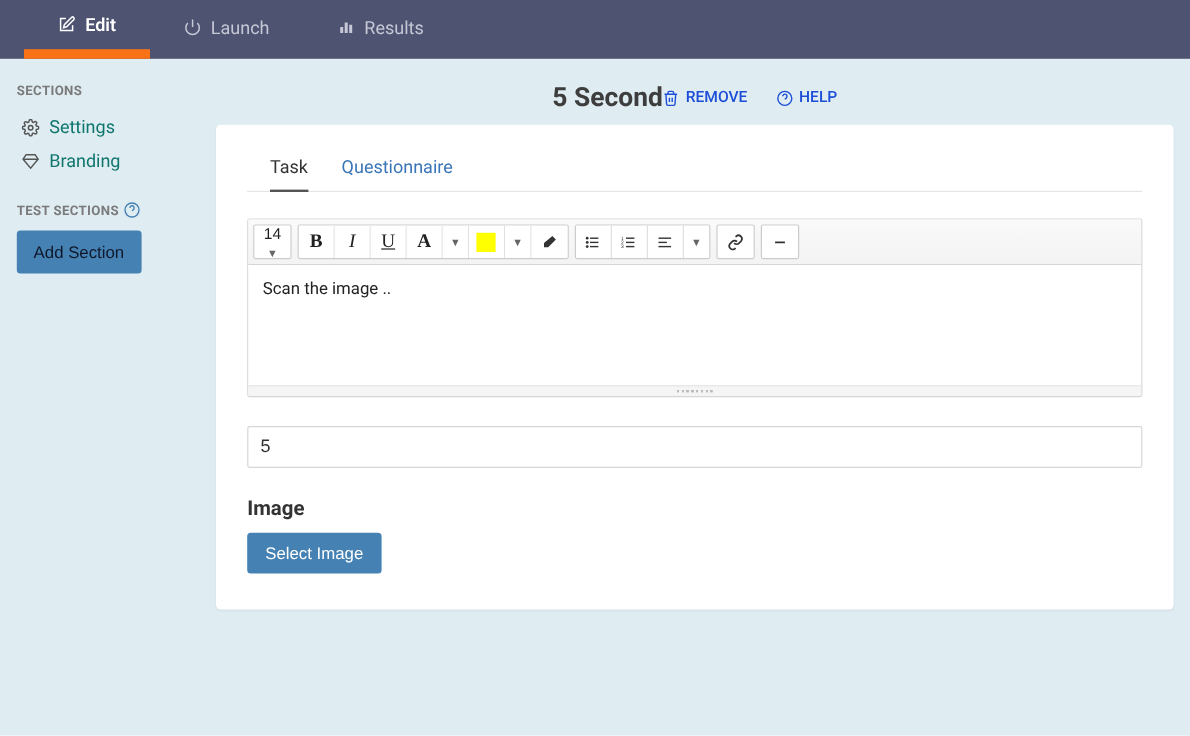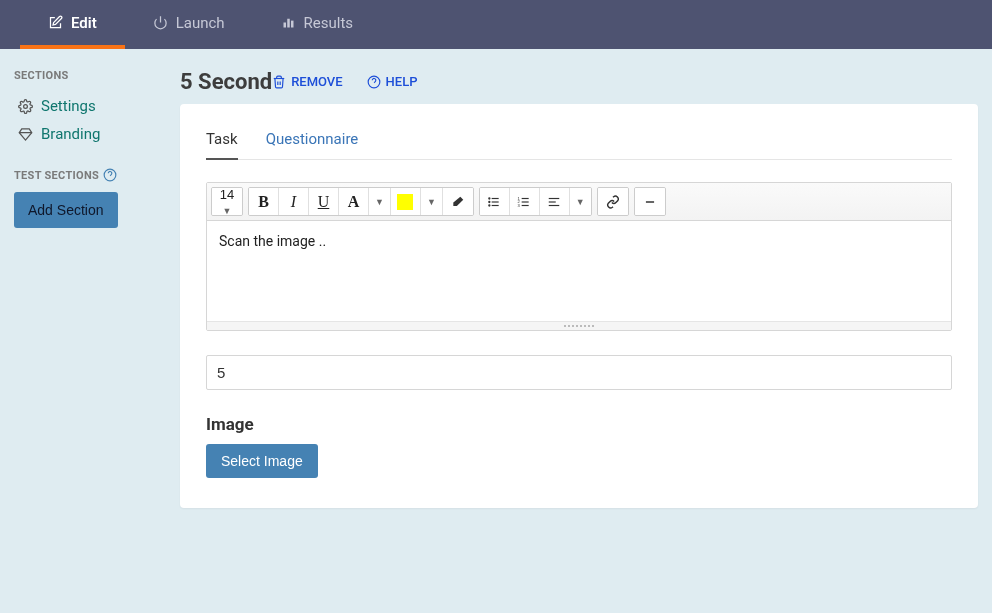--- a/index.html
+++ b/index.html
@@ -1,46 +1,46 @@
 <!DOCTYPE html>
 <html><head>
   <meta charset="utf-8">
   <style>
     * { box-sizing: border-box; margin: 0; padding: 0; }
     body { font-family: -apple-system, BlinkMacSystemFont, "Segoe UI", Roboto, sans-serif; background: #dfecf1; color: #333; width: 992px; height: 613px; overflow: hidden; }
 
     .topnav { background: #4e5371; height: 49px; display: flex; align-items: stretch; padding-left: 20px; }
     .topnav-tab { display: flex; align-items: center; gap: 8px; padding: 0 28px; color: #c6c8d6; cursor: pointer; border-bottom: 4px solid transparent; font-size: 15px; }
-    .topnav-tab.active { border-bottom: 4px solid #f97316; color: #fff; font-weight: 600; }
+    .topnav-tab.active { border-bottom: 8px solid #f97316; color: #fff; font-weight: 600; }
     .topnav-tab svg { width: 15px; height: 15px; }
 
     .main { display: flex; height: calc(100% - 49px); }
 
     .sidebar { width: 170px; padding: 20px 14px; font-size: 14px; color: #555; }
     .sidebar-heading { font-size: 11px; font-weight: 700; color: #7a7a7a; letter-spacing: 0.3px; margin-bottom: 10px; display: flex; align-items: center; gap: 4px; }
     .sidebar-item { display: flex; align-items: center; gap: 8px; padding: 5px 4px; color: #0f766e; cursor: pointer; font-size: 15px; }
     .sidebar-item svg { width: 15px; height: 15px; }
     .sidebar-section { margin-bottom: 20px; }
     .test-section-item { background: #fff; border: 1px solid #e3e3e3; border-radius: 3px; padding: 6px 10px; display: flex; align-items: center; gap: 8px; color: #3a75b7; cursor: pointer; font-size: 15px; }
     .test-section-item svg { width: 15px; height: 15px; }
     .add-section-btn { background: #4582b3; color: #0f172a; border: none; padding: 10px 14px; border-radius: 3px; font-size: 14px; cursor: pointer; }
     .help-circle { width: 14px; height: 14px; color: #4582b3; }
 
     .content { flex: 1; padding: 20px 14px 20px 10px; }
-    .page-header { display: flex; align-items: center; justify-content: flex-start; margin-bottom: 10px; }
+    .page-header { display: flex; align-items: center; justify-content: center; margin-bottom: 10px; }
     .page-title { font-size: 22px; font-weight: 700; color: #3d3d3d; }
     .header-actions { display: flex; gap: 24px; align-items: center; }
     .header-action { display: flex; align-items: center; gap: 5px; color: #1d4ed8; font-size: 13px; cursor: pointer; font-weight: 500; }
     .header-action svg { width: 14px; height: 14px; }
 
     .card { background: #fff; border-radius: 4px; padding: 20px 26px 30px; box-shadow: 0 1px 2px rgba(0,0,0,0.05); }
 
     .tabs { display: flex; gap: 28px; border-bottom: 1px solid #e5e5e5; margin-bottom: 22px; }
     .tab { padding: 6px 0 10px; font-size: 15px; cursor: pointer; color: #3a75b7; border-bottom: 2px solid transparent; margin-bottom: -1px; }
-    .tab.active { color: #333; border-bottom: 2px solid #555; }
+    .tab.active { color: #333; border-bottom: 2px solid #555; margin-left: 19px; }
 
     .field-label { font-size: 17px; font-weight: 700; color: #333; margin-bottom: 10px; }
 
     .editor-wrap { border: 1px solid #d6d6d6; border-radius: 2px; margin-bottom: 24px; }
     .editor-toolbar { background: linear-gradient(#fafafa,#f3f3f3); border-bottom: 1px solid #d6d6d6; padding: 4px; display: flex; gap: 5px; align-items: center; }
     .tb-group { display: flex; border: 1px solid #ccc; border-radius: 2px; overflow: hidden; background: #fff; }
     .tb-btn { min-width: 30px; height: 27px; display: flex; align-items: center; justify-content: center; background: #fff; border: none; border-right: 1px solid #e0e0e0; cursor: pointer; font-size: 14px; padding: 0 6px; color: #222; flex-direction: column; }
     .tb-btn:last-child { border-right: none; }
     .tb-btn svg { width: 14px; height: 14px; }
     .tb-btn.fsize { font-size: 13px; gap: 4px; }

